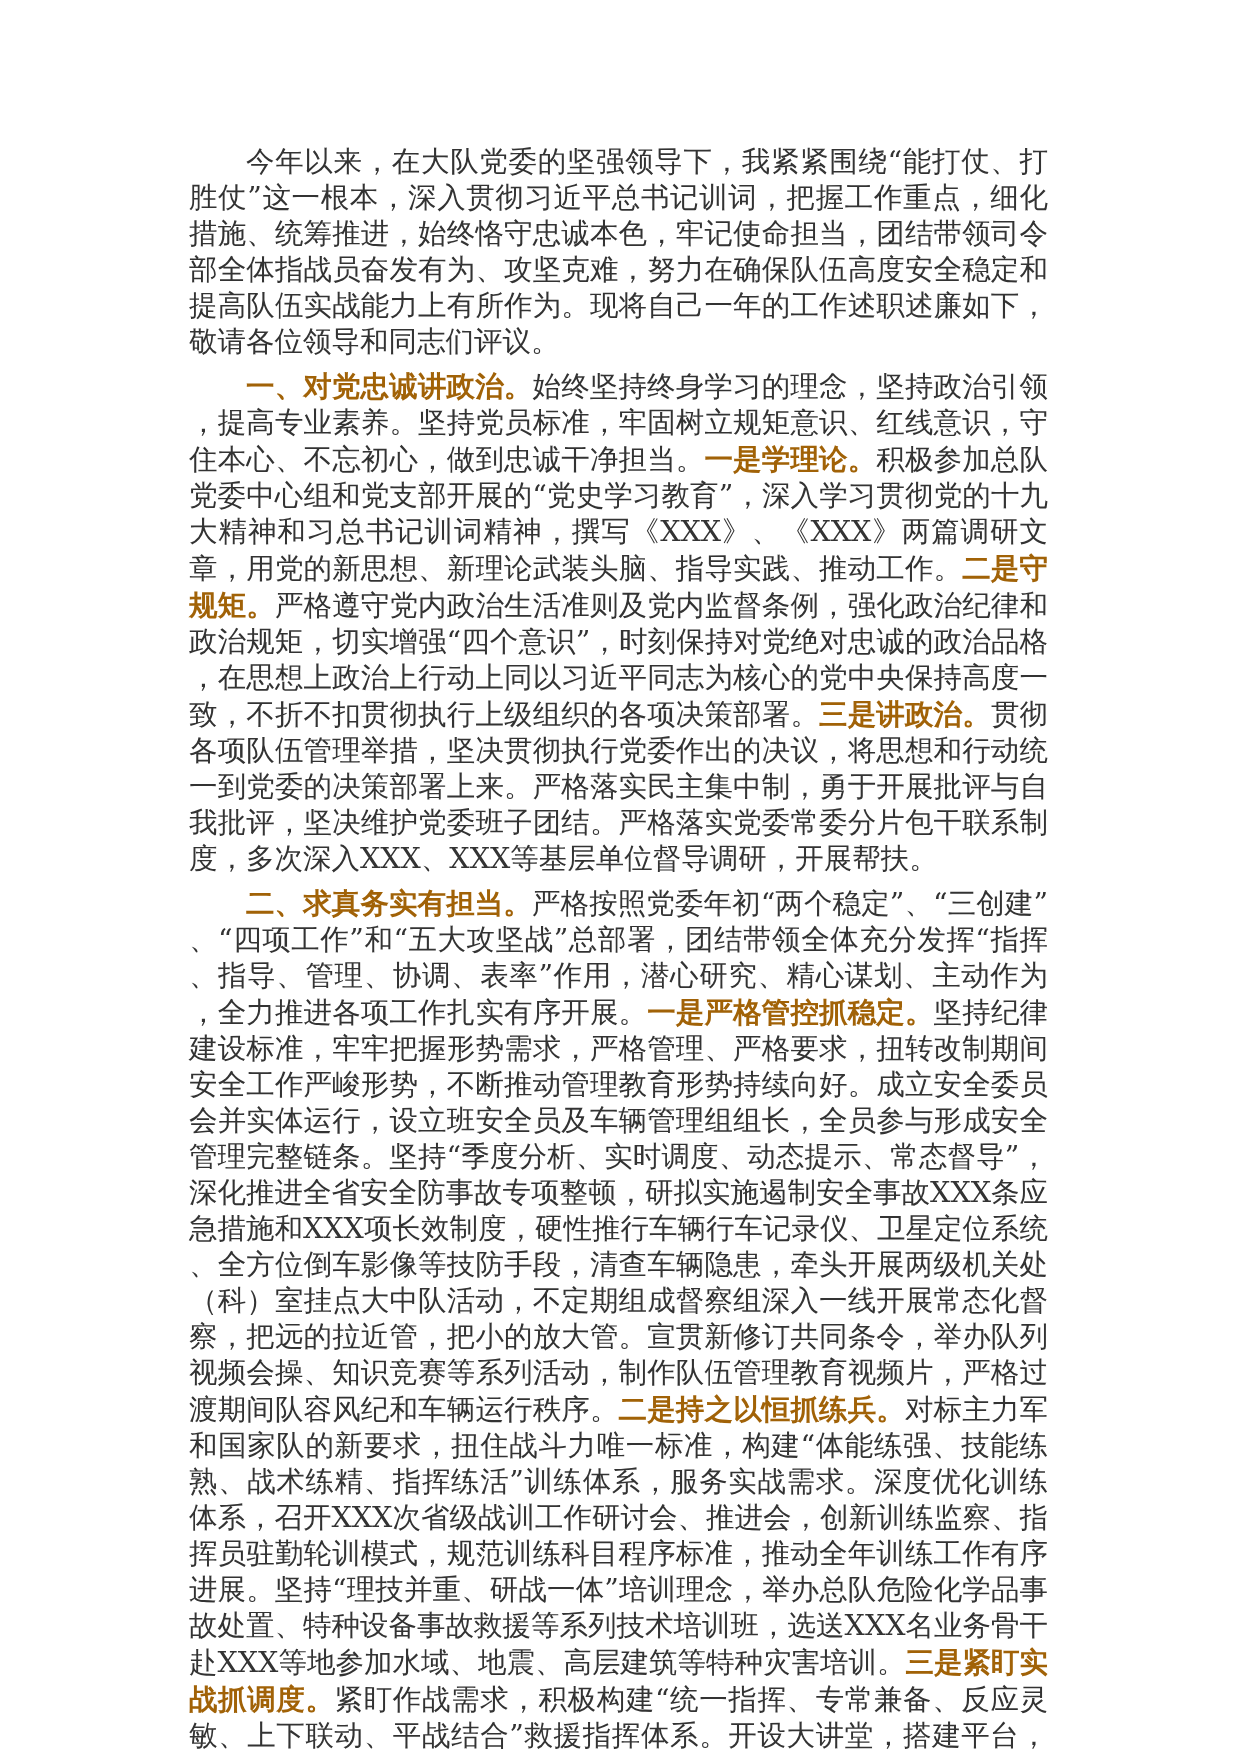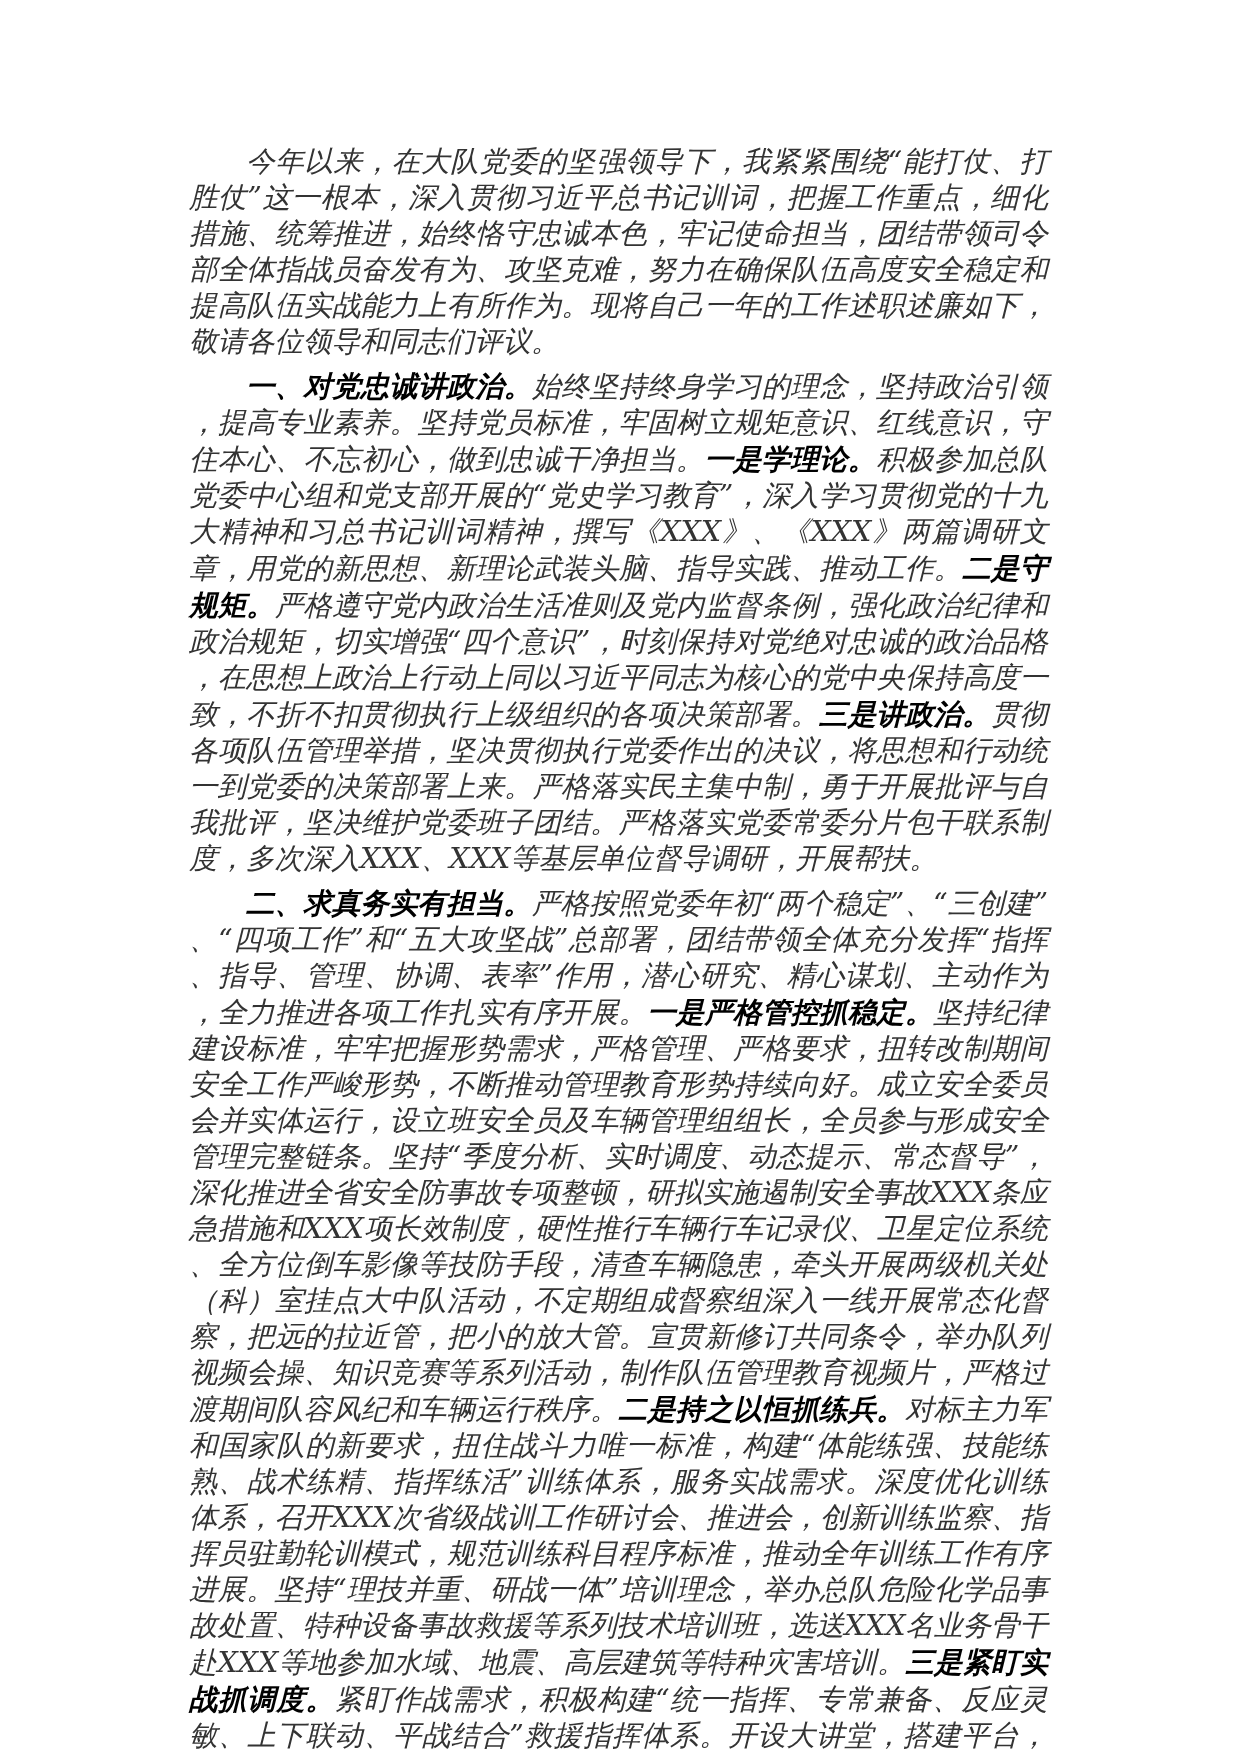--- a/index.html
+++ b/index.html
@@ -31,25 +31,24 @@
       font-size: 28.5px;
       line-height: 36px;
     }
     .para {
       margin: 0 3px 8px 0;
       text-indent: 2em;
       text-align: justify;
       text-justify: inter-character;
       word-break: break-all;
       line-break: anywhere;
-      font-style: italic;
     }
     .para b {
       font-weight: bold;
-      color: #000000;
+      color: #a16207;
     }
   </style>
 </head>
 <body>
 
 <div class="page">
   <div class="content">
 
     <p class="para"><span>今年以来，在大队党委的坚强领导下，我紧紧围绕“能打仗、打胜仗”这一根本，深入贯彻习近平总书记训词，把握工作重点，细化措施、统筹推进，始终恪守忠诚本色，牢记使命担当，团结带领司令部全体指战员奋发有为、攻坚克难，努力在确保队伍高度安全稳定和提高队伍实战能力上有所作为。现将自己一年的工作述职述廉如下，敬请各位领导和同志们评议。</span></p>
 

